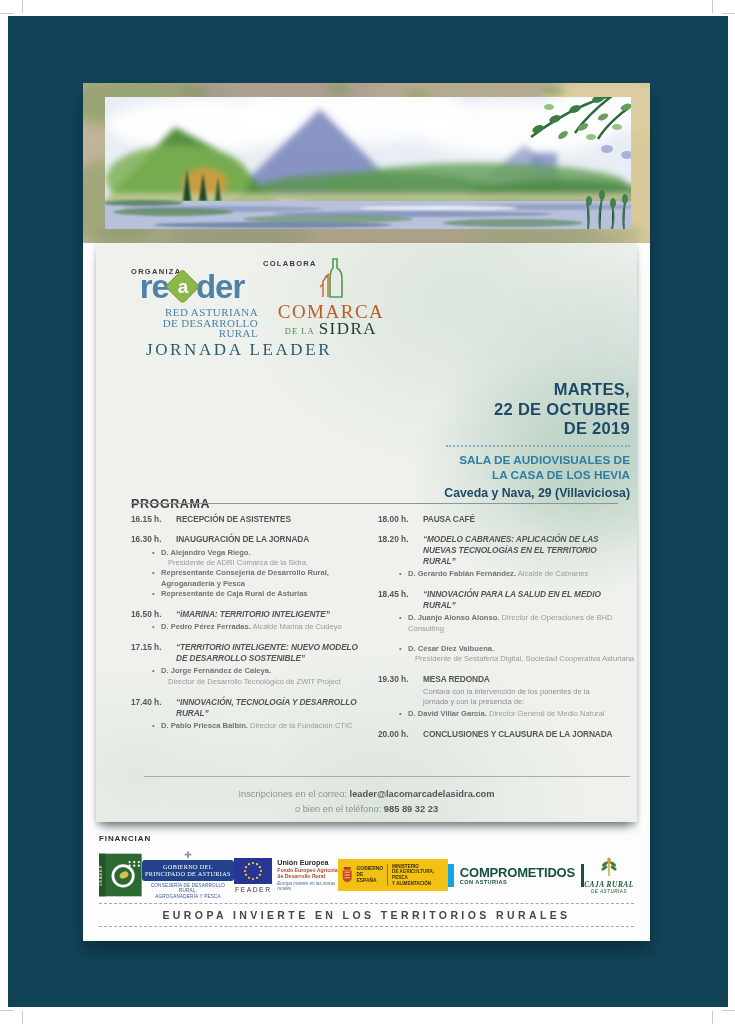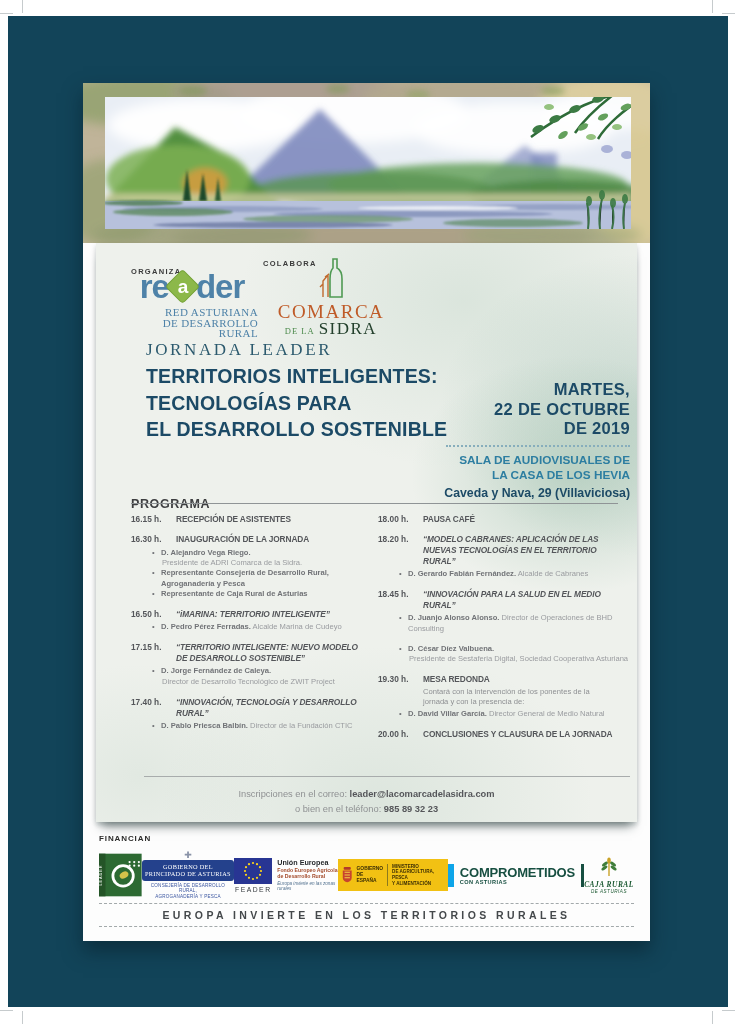--- a/index.html
+++ b/index.html
@@ -62,21 +62,21 @@
   .prog-line{display:flex;font-size:8.3px;font-weight:bold;color:#54565a;line-height:10.8px;}
   .ptime{flex:0 0 45px;}
   .ptitle{flex:1;letter-spacing:-.1px;}
   .ptitle.em{font-style:italic;}
   .pnote{margin:2px 0 0 45px;font-size:7.6px;color:#8e9093;line-height:10px;max-width:190px;}
   .pbullets{margin:2.5px 0 0 21px;}
   .pbullet{position:relative;padding-left:9px;font-size:7.6px;line-height:10.4px;color:#74767a;}
   .pbullet::before{content:"•";position:absolute;left:0;top:0;color:#717377;}
   .bname{font-weight:bold;color:#717377;}
   .brole{color:#999b9f;}
-  .brole.block{display:block;margin-left:1px;white-space:nowrap;}
+  .brole.block{display:block;margin-left:7px;white-space:nowrap;}
   
   .insc-rule{position:absolute;left:48px;right:7px;top:533px;border-top:1px solid #a8acac;}
   .insc{position:absolute;left:0;right:0;top:544px;text-align:center;font-size:9.3px;color:#8f9193;line-height:14.5px;}
   .insc b{color:#55565a;}
   
   .financian-label{position:absolute;left:16px;top:751px;font-size:8px;font-weight:bold;letter-spacing:.9px;color:#2b2b2a;}
   .logo-row{position:absolute;left:16px;top:763px;width:535px;height:58px;display:flex;align-items:center;
             justify-content:space-between;}
   .asturias{width:100px;text-align:center;}
   .ast-cross{font-size:9px;color:#8a93a8;line-height:8px;}
@@ -269,25 +269,20 @@
         <svg width="40" height="42" viewBox="0 0 40 42">
           <path d="M22,2 l4,0 0,9 c4,2 5,6 5,11 l0,18 -12,0 0,-18 c0,-5 1,-9 3,-11 z" fill="none" stroke="#4f9a53" stroke-width="1.6"></path>
           <path d="M12,40 l0,-16 5,-6 0,22 M9,30 l3,-3 M14,20 l4,-3" fill="none" stroke="#c06a2e" stroke-width="1.4"></path>
         </svg>
         <div class="comarca-l1">COMARCA</div>
         <div class="comarca-l2"><span class="dela">DE LA</span> <span class="sidra">SIDRA</span></div>
       </div>
 
       <div class="kicker">JORNADA LEADER</div>
 
-      <div class="title">
-        <div>TERRITORIOS INTELIGENTES:</div>
-        <div>TECNOLOGÍAS PARA</div>
-        <div>EL DESARROLLO SOSTENIBLE</div>
-      </div>
 
       <div class="dateblock">
         <div>MARTES,</div>
         <div>22 DE OCTUBRE</div>
         <div>DE 2019</div>
       </div>
 
       <div class="dotrule"></div>
 
       <div class="venue">

